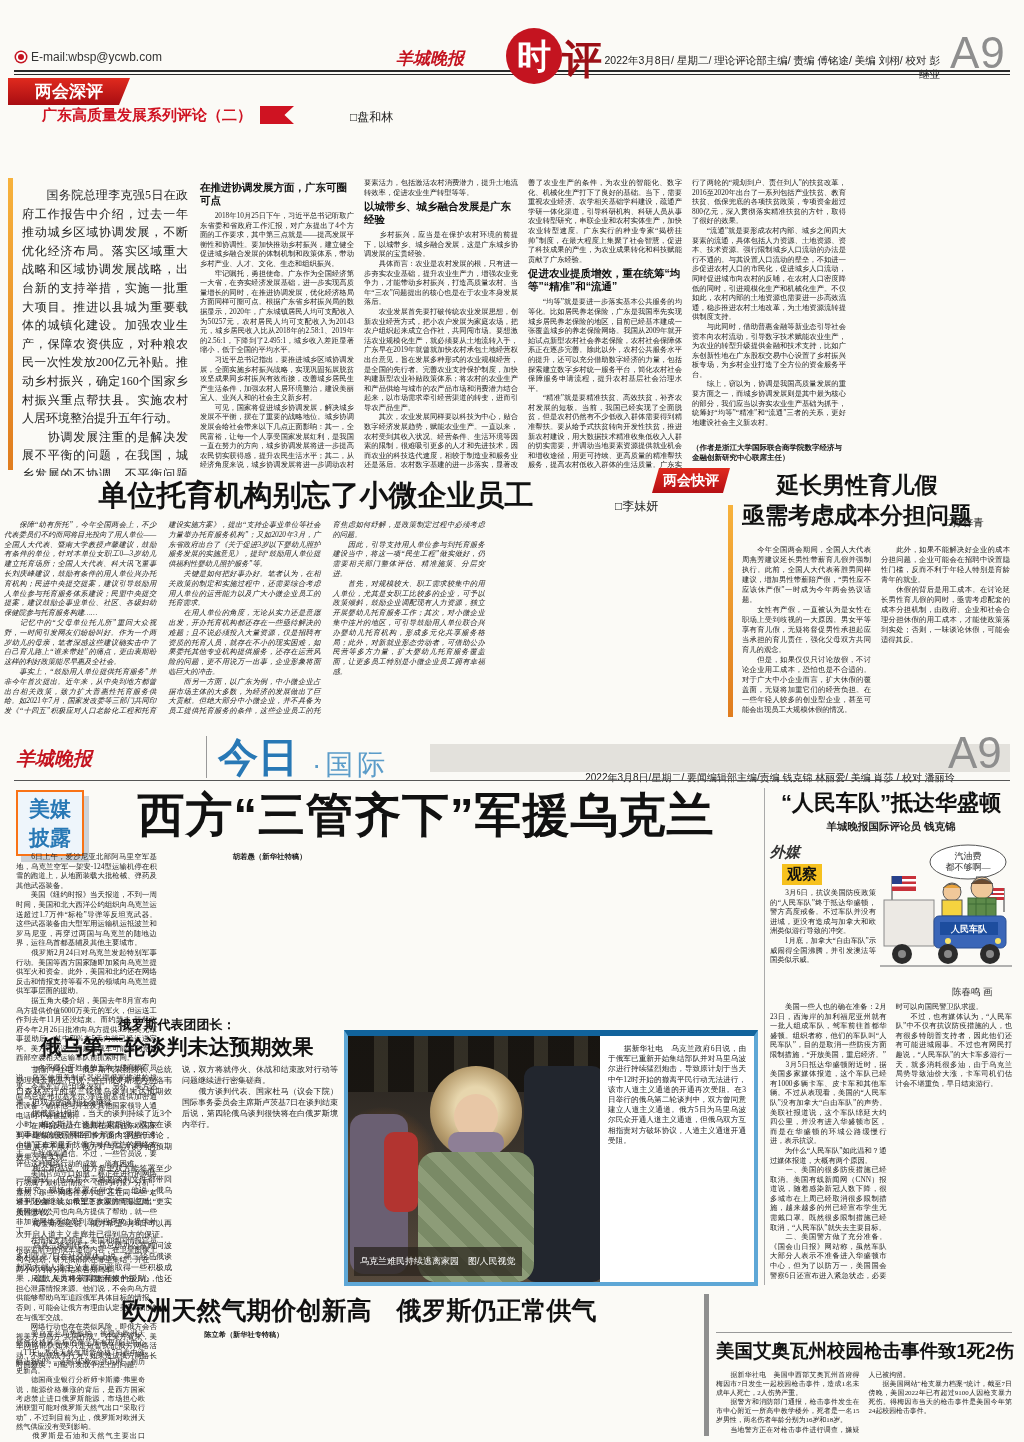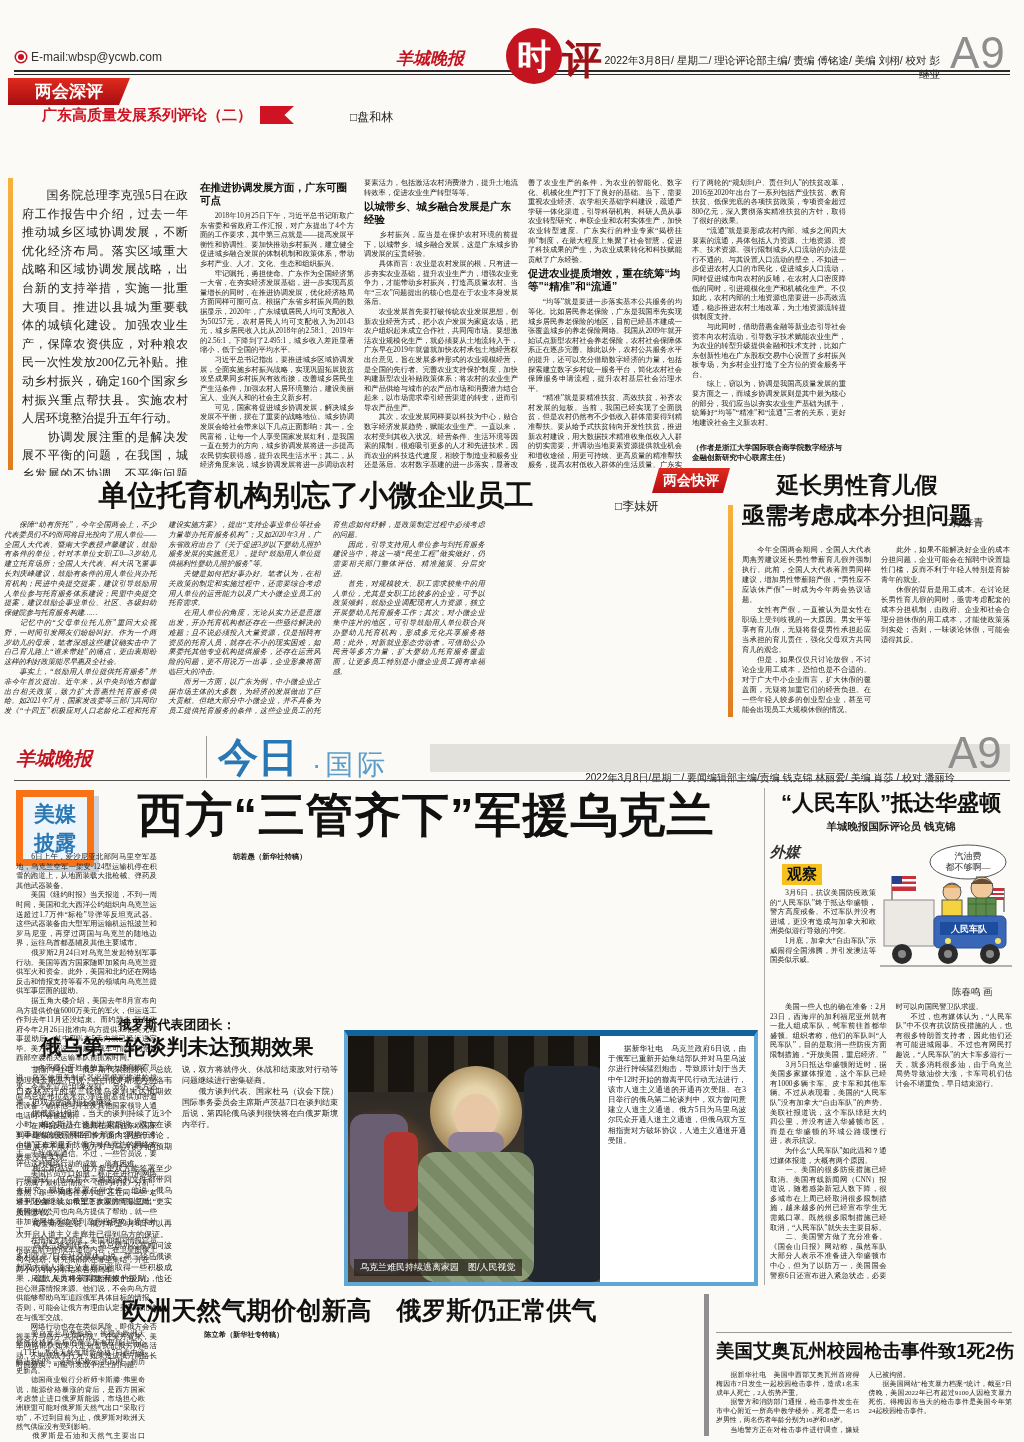--- a/index.html
+++ b/index.html
@@ -53,21 +53,21 @@
   
   #in-band{left:430px;top:744px;width:580px;height:28px;background:#e3e1dc;}
   #in-brand{left:16px;top:746px;font-size:19px;font-style:italic;font-weight:bold;color:#c41420;font-family:"DejaVu Serif",serif;}
   #in-vline{left:206px;top:736px;width:1px;height:42px;background:#999;}
   #in-today{left:218px;top:730px;font-size:40px;color:#2878b5;}
   #in-intl{left:312px;top:746px;font-size:28px;color:#5b9cc9;letter-spacing:4px;font-family:"Liberation Sans",sans-serif;}
   #in-issue{left:540px;top:751px;width:460px;text-align:center;font-size:10px;color:#222;font-family:"Liberation Sans",sans-serif;margin-top:20px;}
   #in-pageno{left:948px;top:728px;font-size:44px;color:#8e8e8e;font-family:"Liberation Sans",sans-serif;font-weight:300;}
   #in-rule{left:14px;top:780px;width:996px;border-top:1px solid #555;}
   
-  #aid-kicker{left:16px;top:790px;width:64px;height:60px;border:7px solid #f97316;background:#eef5fb;
+  #aid-kicker{left:16px;top:790px;width:64px;height:60px;border:2px solid #f97316;background:#eef5fb;
         box-shadow:5px 6px 0 #ccd2d8;text-align:center;font-size:21px;font-weight:900;color:#2878b5;
         line-height:29px;font-family:"Liberation Sans",sans-serif;padding-top:2px;}
   #aid-headline{left:92px;top:784px;width:668px;font-size:47px;letter-spacing:1px;white-space:nowrap;text-align:center;}
   #aid-body{left:16px;top:852px;width:740px;height:158px;column-count:5;column-gap:9px;column-fill:auto;
         font-size:7.4px;line-height:9.6px;}
   #aid-body .author{font-weight:bold;text-align:right;margin:2px 0 0;font-family:"Liberation Sans",sans-serif;}
   #in-vrule{left:764px;top:788px;width:1px;height:497px;background:#aaa;}
   
   #tk-kicker{left:16px;top:1016px;width:322px;text-align:center;font-size:13px;font-weight:bold;color:#111;font-family:"Liberation Sans",sans-serif;}
   #tk-headline{left:16px;top:1033px;width:322px;text-align:center;font-size:21px;white-space:nowrap;}
@@ -84,21 +84,21 @@
   .ph-left-fig{position:absolute;left:2px;top:78px;width:58px;height:160px;border-radius:14px;background:#6a5f72;}
   .ph-red-fig{position:absolute;left:36px;top:96px;width:34px;height:80px;border-radius:10px;background:#b23430;}
   .ph-hood{position:absolute;left:82px;top:30px;width:92px;height:92px;border-radius:50%;
         background:radial-gradient(circle at 50% 45%,#e7d6ad 0 30%,#b79d6e 60%,#6e5a3c 100%);}
   .ph-face{position:absolute;left:106px;top:58px;width:44px;height:46px;border-radius:50%;background:#e8c7a6;}
   .ph-scarf{position:absolute;left:100px;top:96px;width:56px;height:22px;border-radius:10px;background:#8e7f96;}
   .ph-kid-body{position:absolute;left:70px;top:116px;width:116px;height:130px;border-radius:18px;
         background:repeating-linear-gradient(45deg,#8d9c78 0 12px,#7a8a66 12px 24px);}
   .ph-right-fig{position:absolute;left:176px;top:30px;width:80px;height:216px;border-radius:12px;background:#22262e;}
   #photo-caption{position:absolute;left:6px;bottom:6px;background:rgba(40,35,28,.72);color:#fff;
-        font-size:9px;padding:2px 6px;font-family:"Liberation Sans",sans-serif;white-space:nowrap;}
+        font-size:9px;padding:8px 6px;font-family:"Liberation Sans",sans-serif;white-space:nowrap;}
   #cor-box{flex:1;padding:8px 8px 4px;}
   #cor-headline{text-align:center;font-size:21px;line-height:1.3;white-space:pre-line;margin:2px 0 8px;}
   #cor-body{font-size:7.6px;line-height:10.2px;height:150px;}
   
   #gas-headline{left:16px;top:1294px;width:686px;text-align:center;font-size:25px;white-space:nowrap;}
   #gas-body{left:16px;top:1330px;width:682px;height:106px;column-count:5;column-gap:9px;column-fill:auto;
         font-size:7.2px;line-height:9.3px;}
   #gas-body .author{font-weight:bold;text-align:right;font-family:"Liberation Sans",sans-serif;margin:0;}
   #btm-bar{left:704px;top:1294px;width:5px;height:142px;background:#8f8f8f;}
   

